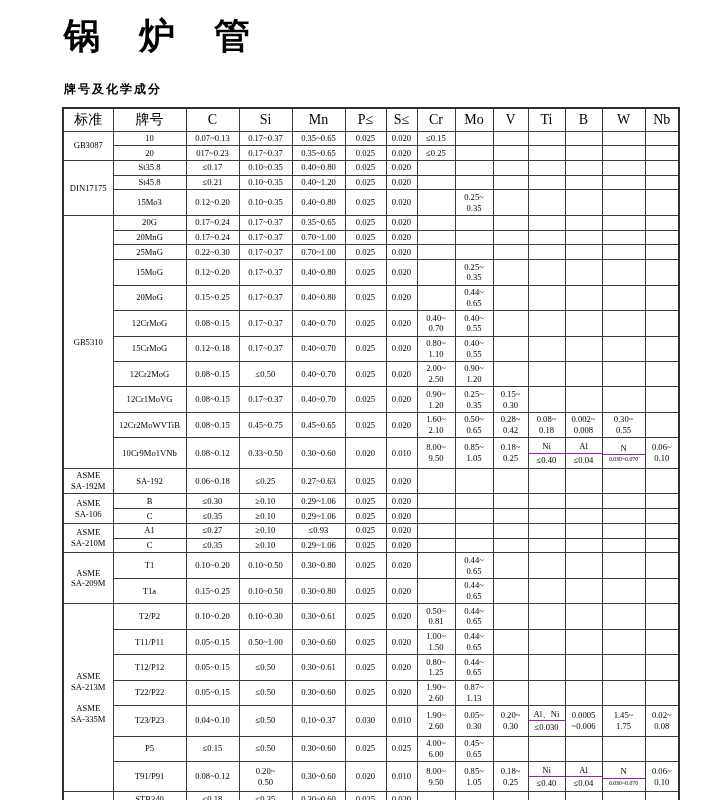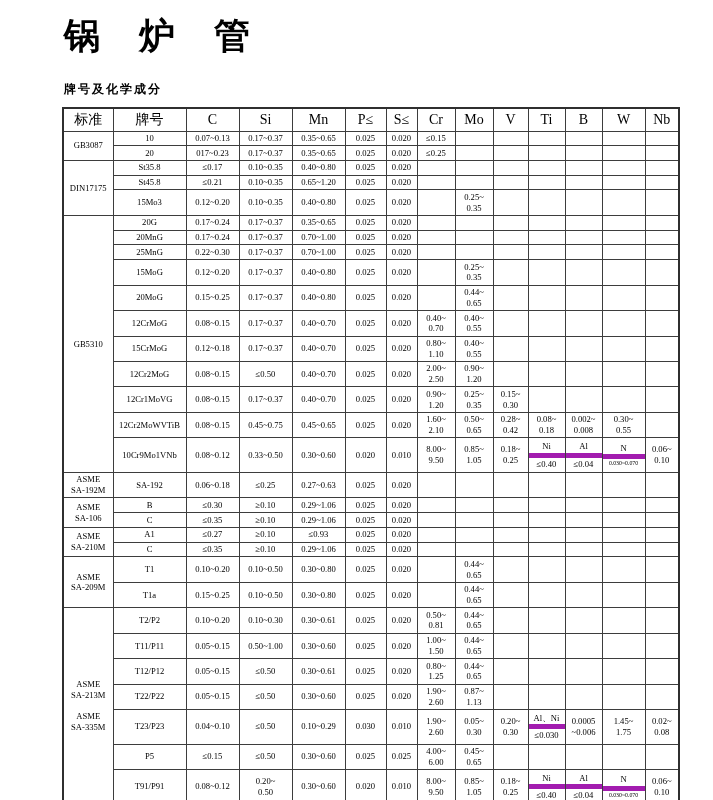--- a/index.html
+++ b/index.html
@@ -37,21 +37,21 @@
   }
   table.comp th {
     font-weight:normal;
     font-size:14px;
     padding:2px 0;
   }
   td.std-cell { font-size:9.2px; }
   td.grade-cell { font-size:9px; }
   td.split-td { padding:0; }
   .split-top {
-    border-bottom:5px solid #a21caf;
+    border-bottom:1px solid #a21caf;
     padding:1px 0;
   }
   .split-bottom { padding:1px 0; }
   .small-txt { font-size:5.8px; }
   
   col.c-std{width:50px} col.c-grade{width:73px}
   col.c-c{width:53px} col.c-si{width:53px} col.c-mn{width:53px}
   col.c-p{width:41px} col.c-s{width:31px}
   col.c-cr{width:38px} col.c-mo{width:38px} col.c-v{width:35px}
   col.c-ti{width:37px} col.c-b{width:37px} col.c-w{width:43px} col.c-nb{width:34px}
@@ -142,21 +142,21 @@
         <td></td>
         <td></td>
         <td></td>
         <td></td>
         <td></td>
       </tr>
       <tr>
         <td class="grade-cell">St45.8</td>
         <td>≤0.21</td>
         <td>0.10~0.35</td>
-        <td>0.65~1.20</td>
+        <td>0.40~1.20</td>
         <td>0.025</td>
         <td>0.020</td>
         <td></td>
         <td></td>
         <td></td>
         <td></td>
         <td></td>
         <td></td>
         <td></td>
       </tr>
@@ -548,21 +548,21 @@
         <td></td>
         <td></td>
         <td></td>
         <td></td>
         <td></td>
       </tr>
       <tr>
         <td class="grade-cell">T23/P23</td>
         <td>0.04~0.10</td>
         <td>≤0.50</td>
-        <td>0.10~0.29</td>
+        <td>0.10~0.37</td>
         <td>0.030</td>
         <td>0.010</td>
         <td>1.90~
 2.60</td>
         <td>0.05~
 0.30</td>
         <td>0.20~
 0.30</td>
         <td class="split-td"><div class="split-top">Al、Ni</div><div class="split-bottom">≤0.030</div></td>
         <td>0.0005

